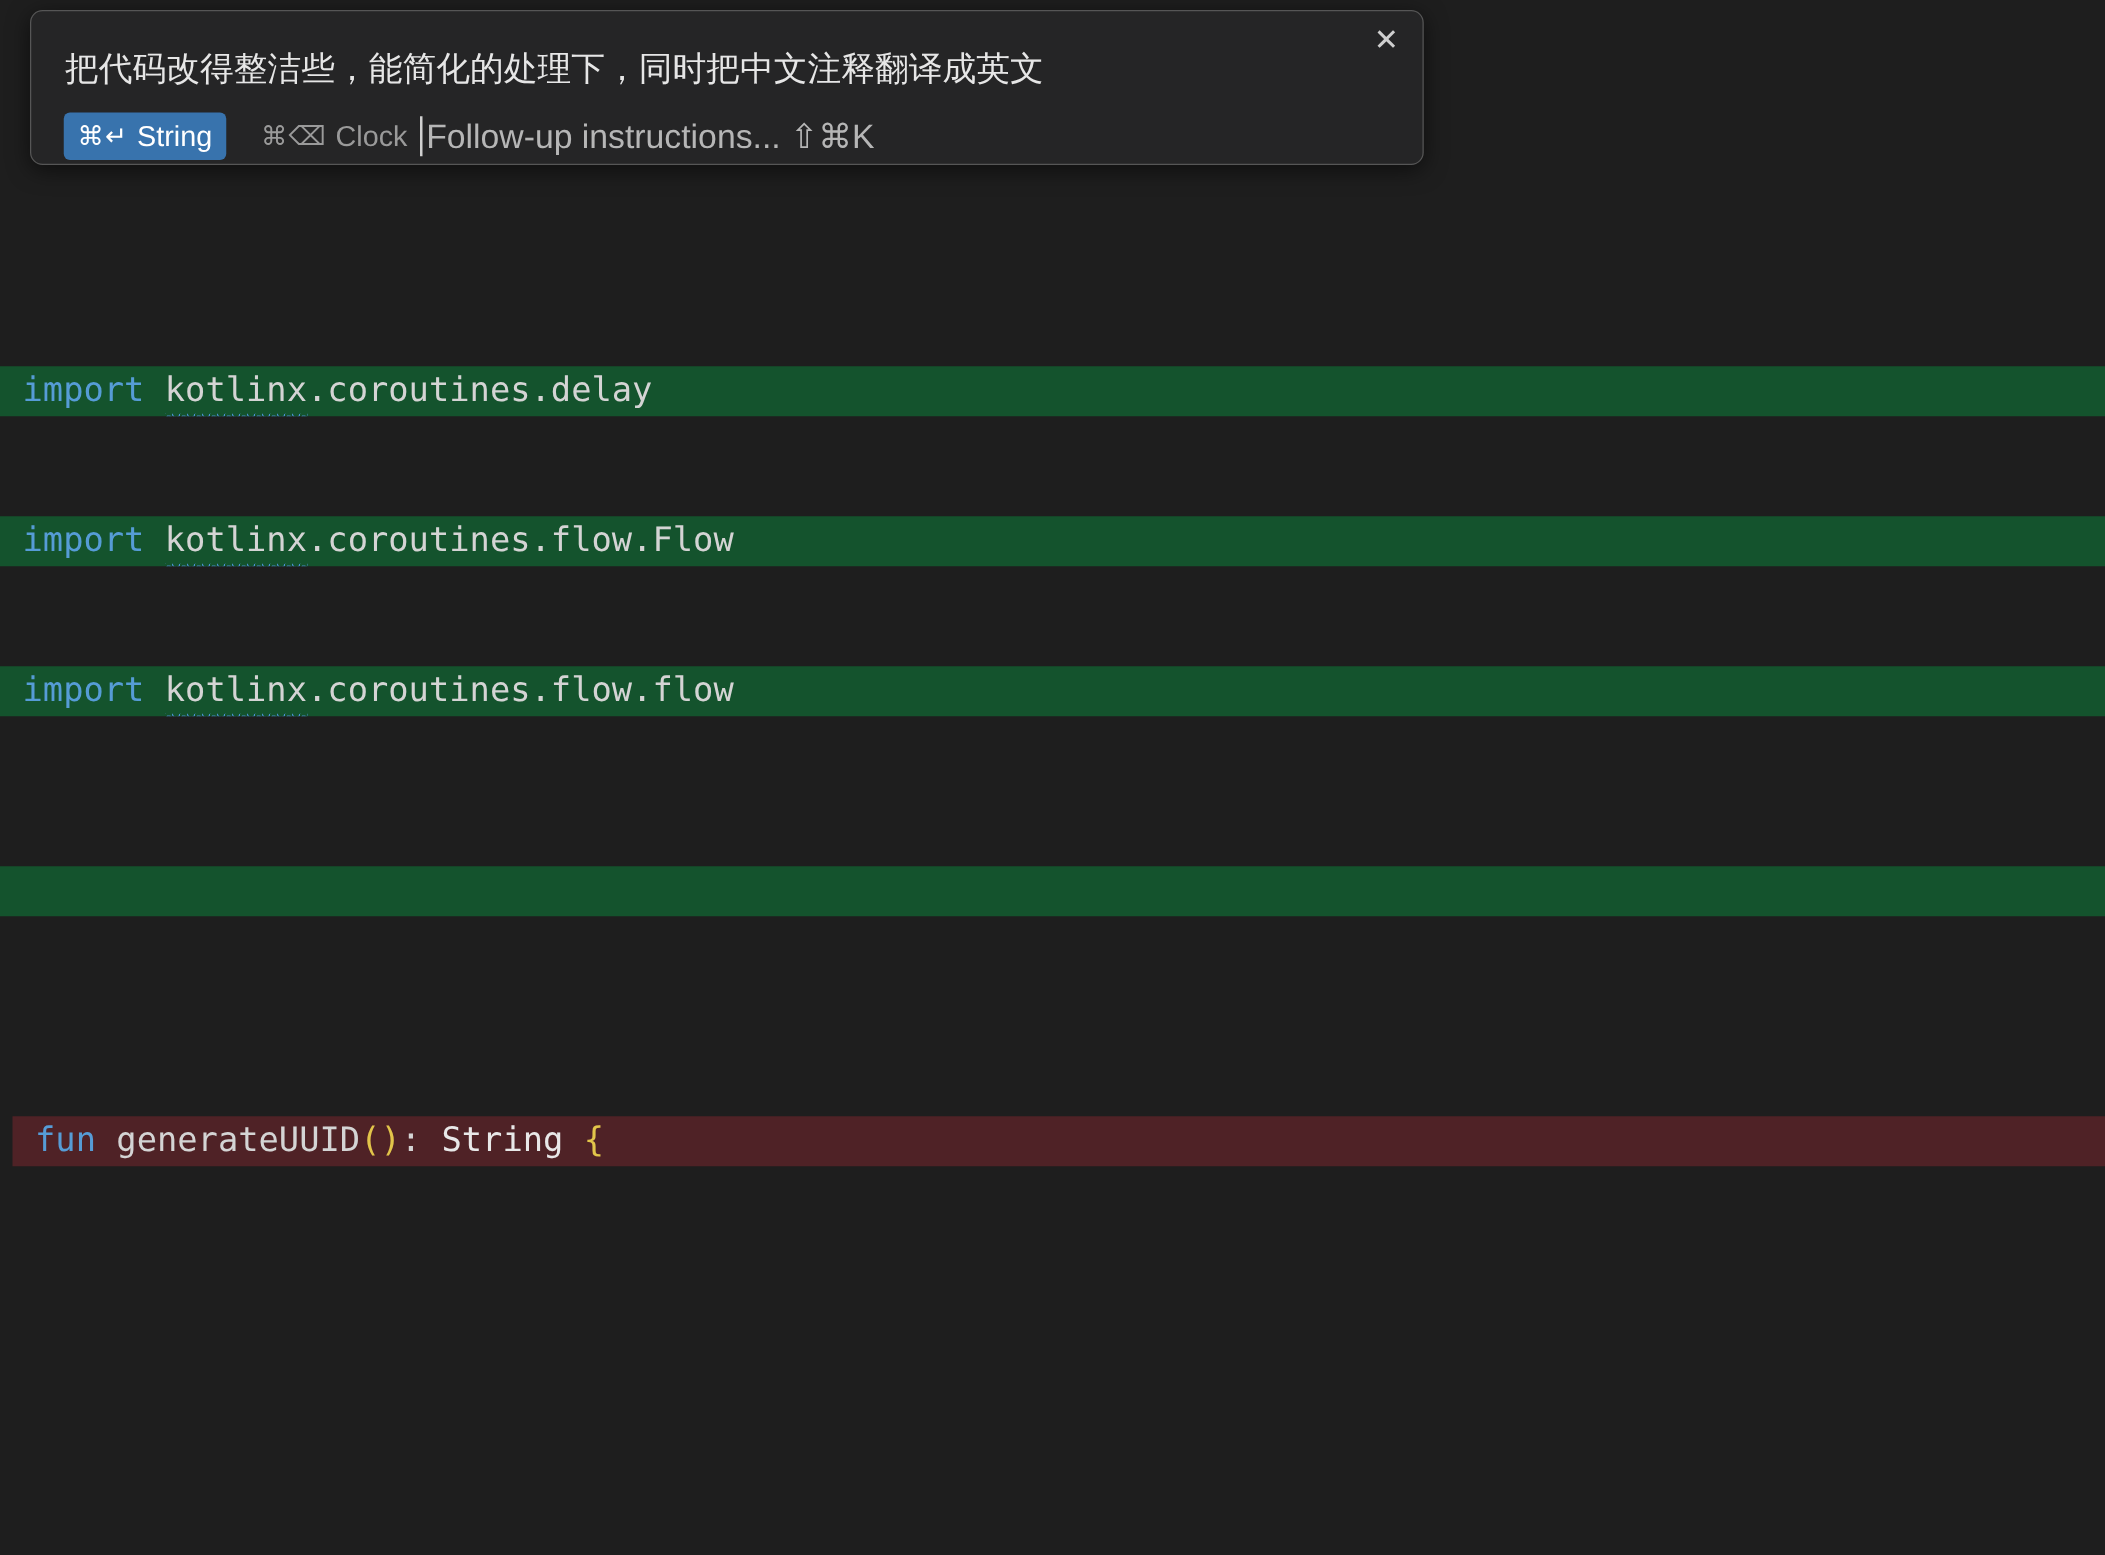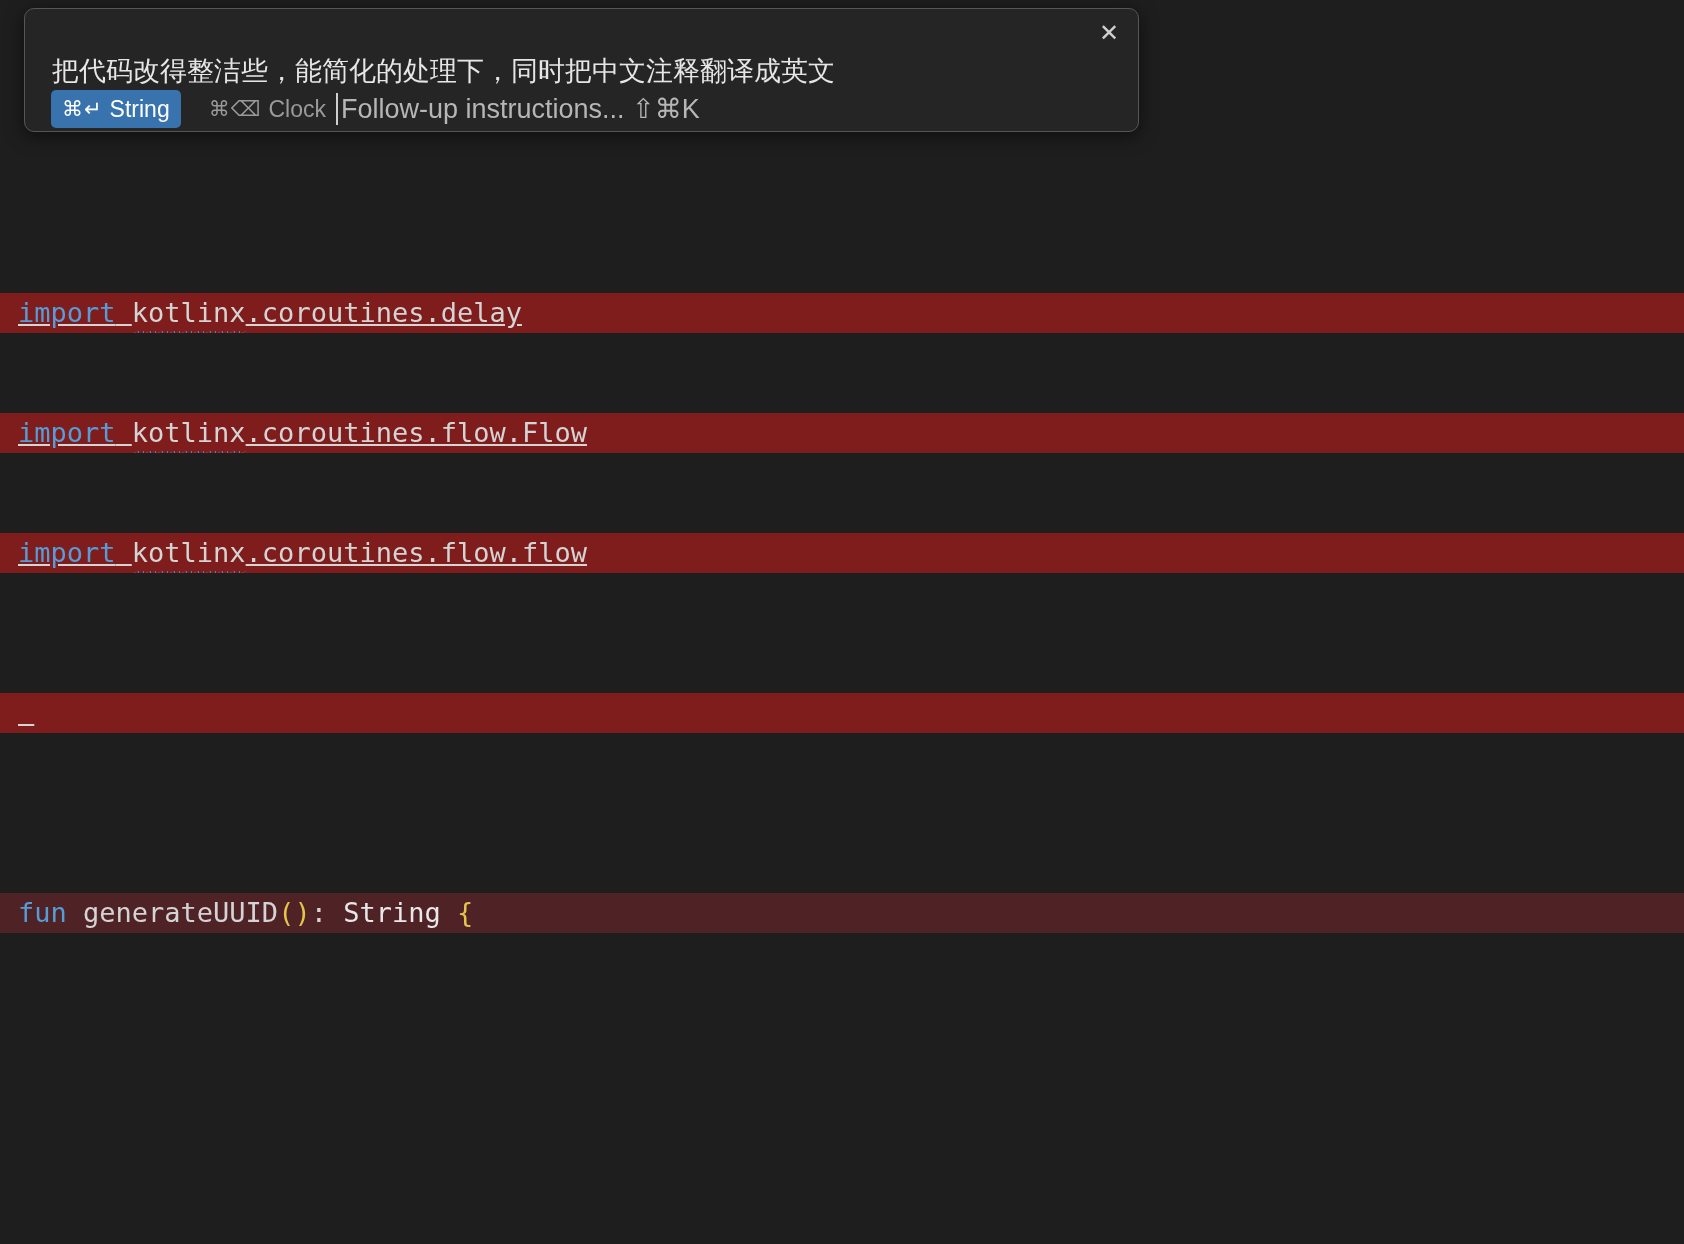--- a/index.html
+++ b/index.html
@@ -27,22 +27,22 @@
     color: #d4d4d4;
   }
   .code-line {
     position: relative;
     height: 40px;
     padding-left: 18px;
     box-sizing: border-box;
     white-space: pre;
     overflow: hidden;
   }
-  .code-line.del { background: #4f2226; }
-  .code-line.plain { background: #7f1d1d; text-decoration: underline; }
+  .code-line.del { background: #4f2226; margin-left: 10px; }
+  .code-line.plain { background: #14532d; }
 
   
   .kw      { color: #569cd6; }   
   .ident   { color: #d4d4d4; }
   .type    { color: #e8e8e8; }
   .paren-y { color: #e2c54a; }
   .brace-y { color: #e2c54a; }
   .op      { color: #d4d4d4; }
 
   
@@ -91,21 +91,21 @@
     border: 1px solid #565656;
     border-radius: 10px;
     box-shadow: 0 4px 18px rgba(0,0,0,.55);
     box-sizing: border-box;
     font-family: "Liberation Sans", sans-serif;
     z-index: 20;
   }
   #popup-prompt {
     position: absolute;
     left: 27px;
-    top: 44px;
+    top: 28px;
     font-size: 27px;
     color: #e6e6e6;
     font-family: "DejaVu Sans", sans-serif;
     white-space: nowrap;
   }
   #popup-close {
     position: absolute;
     right: 14px;
     top: 9px;
     width: 30px;

